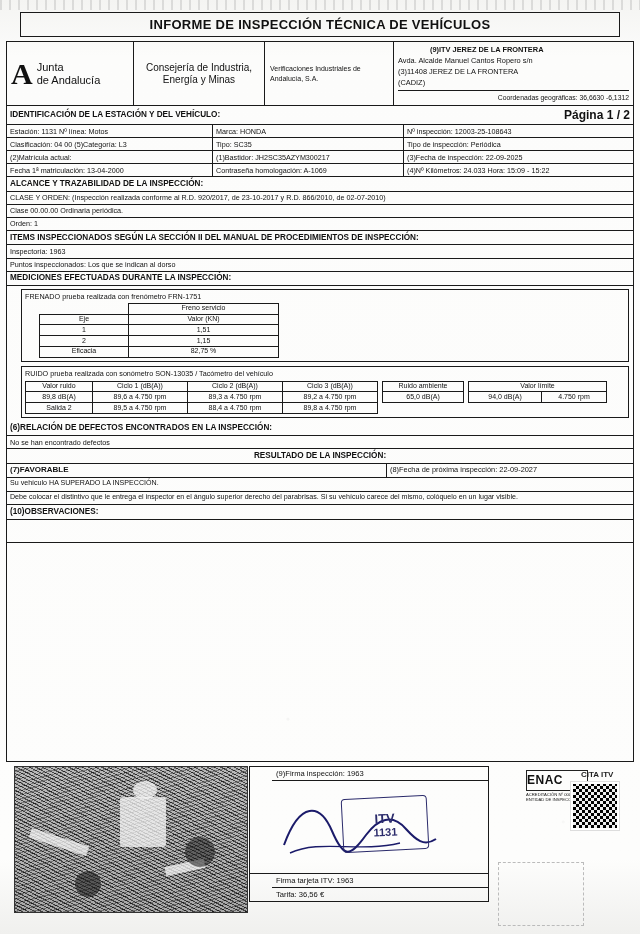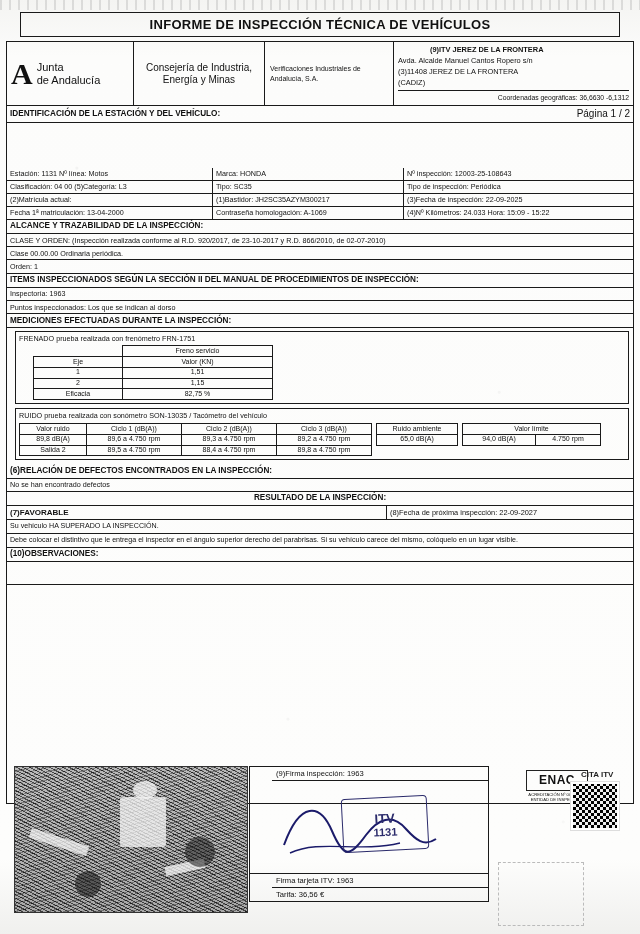--- a/index.html
+++ b/index.html
@@ -90,44 +90,43 @@
     font-size:6.8px;
     text-align:right;
   }
   .secbar{
     border-bottom:1px solid #1a1a1a;
     font-weight:bold;
     font-size:8.2px;
     padding:1.5px 3px;
     display:flex;justify-content:space-between;align-items:center;
   }
-  .secbar .pag{font-weight:normal;font-size:10px;}
+  .secbar .pag{font-weight:bold;font-size:12px;}
   .row3{
     display:flex;
     border-bottom:1px solid #1a1a1a;
-    margin-top:45px;
   }
   .c1{width:205px;border-right:1px solid #1a1a1a;}
   .c2{width:190px;border-right:1px solid #1a1a1a;}
   .c3{flex:1;}
   .cell{
     padding:1.5px 3px;
     border-bottom:1px solid #1a1a1a;
     font-size:7.2px;
     white-space:nowrap;
     overflow:hidden;
   }
   .cell:last-child{border-bottom:none;}
   .plain{
     padding:1.6px 3px;
     border-bottom:1px solid #1a1a1a;
     font-size:7.2px;
   }
   .inner{
-    margin:3px 4px 4px 8px;
+    margin:3px 4px 4px 14px;
     border:1px solid #1a1a1a;
     padding:2px 5px 3px 3px;
   }
   .inner-head{font-size:7.2px;margin-bottom:2px;}
   table.t{
     border-collapse:collapse;
     font-size:7px;
   }
   table.t td,table.t th{
     border:1px solid #1a1a1a;
@@ -173,21 +172,21 @@
   }
   .stamp{
     position:absolute;left:92px;top:16px;width:84px;height:52px;
     border:1.5px solid #2b2b6b;border-radius:4px;
     color:#2b2b6b;font-weight:bold;
     display:flex;flex-direction:column;align-items:center;justify-content:center;
     font-size:13px;transform:rotate(-3deg);
   }
   .stamp .num{font-size:11px;}
   .enac{
-    position:absolute;left:500px;top:4px;width:62px;text-align:center;padding-left:20px;
+    position:absolute;left:500px;top:4px;width:62px;padding-left:20px;
   }
   .enac-box{
     border:1px solid #222;padding:2px 0 3px 0;
     font-size:12px;font-weight:bold;letter-spacing:.5px;
   }
   .enac-sub{font-size:4.2px;line-height:5px;margin-top:1px;}
   .citaitv{
     position:absolute;left:575px;top:4px;font-size:8px;font-weight:bold;color:#222;
   }
   .qr{

